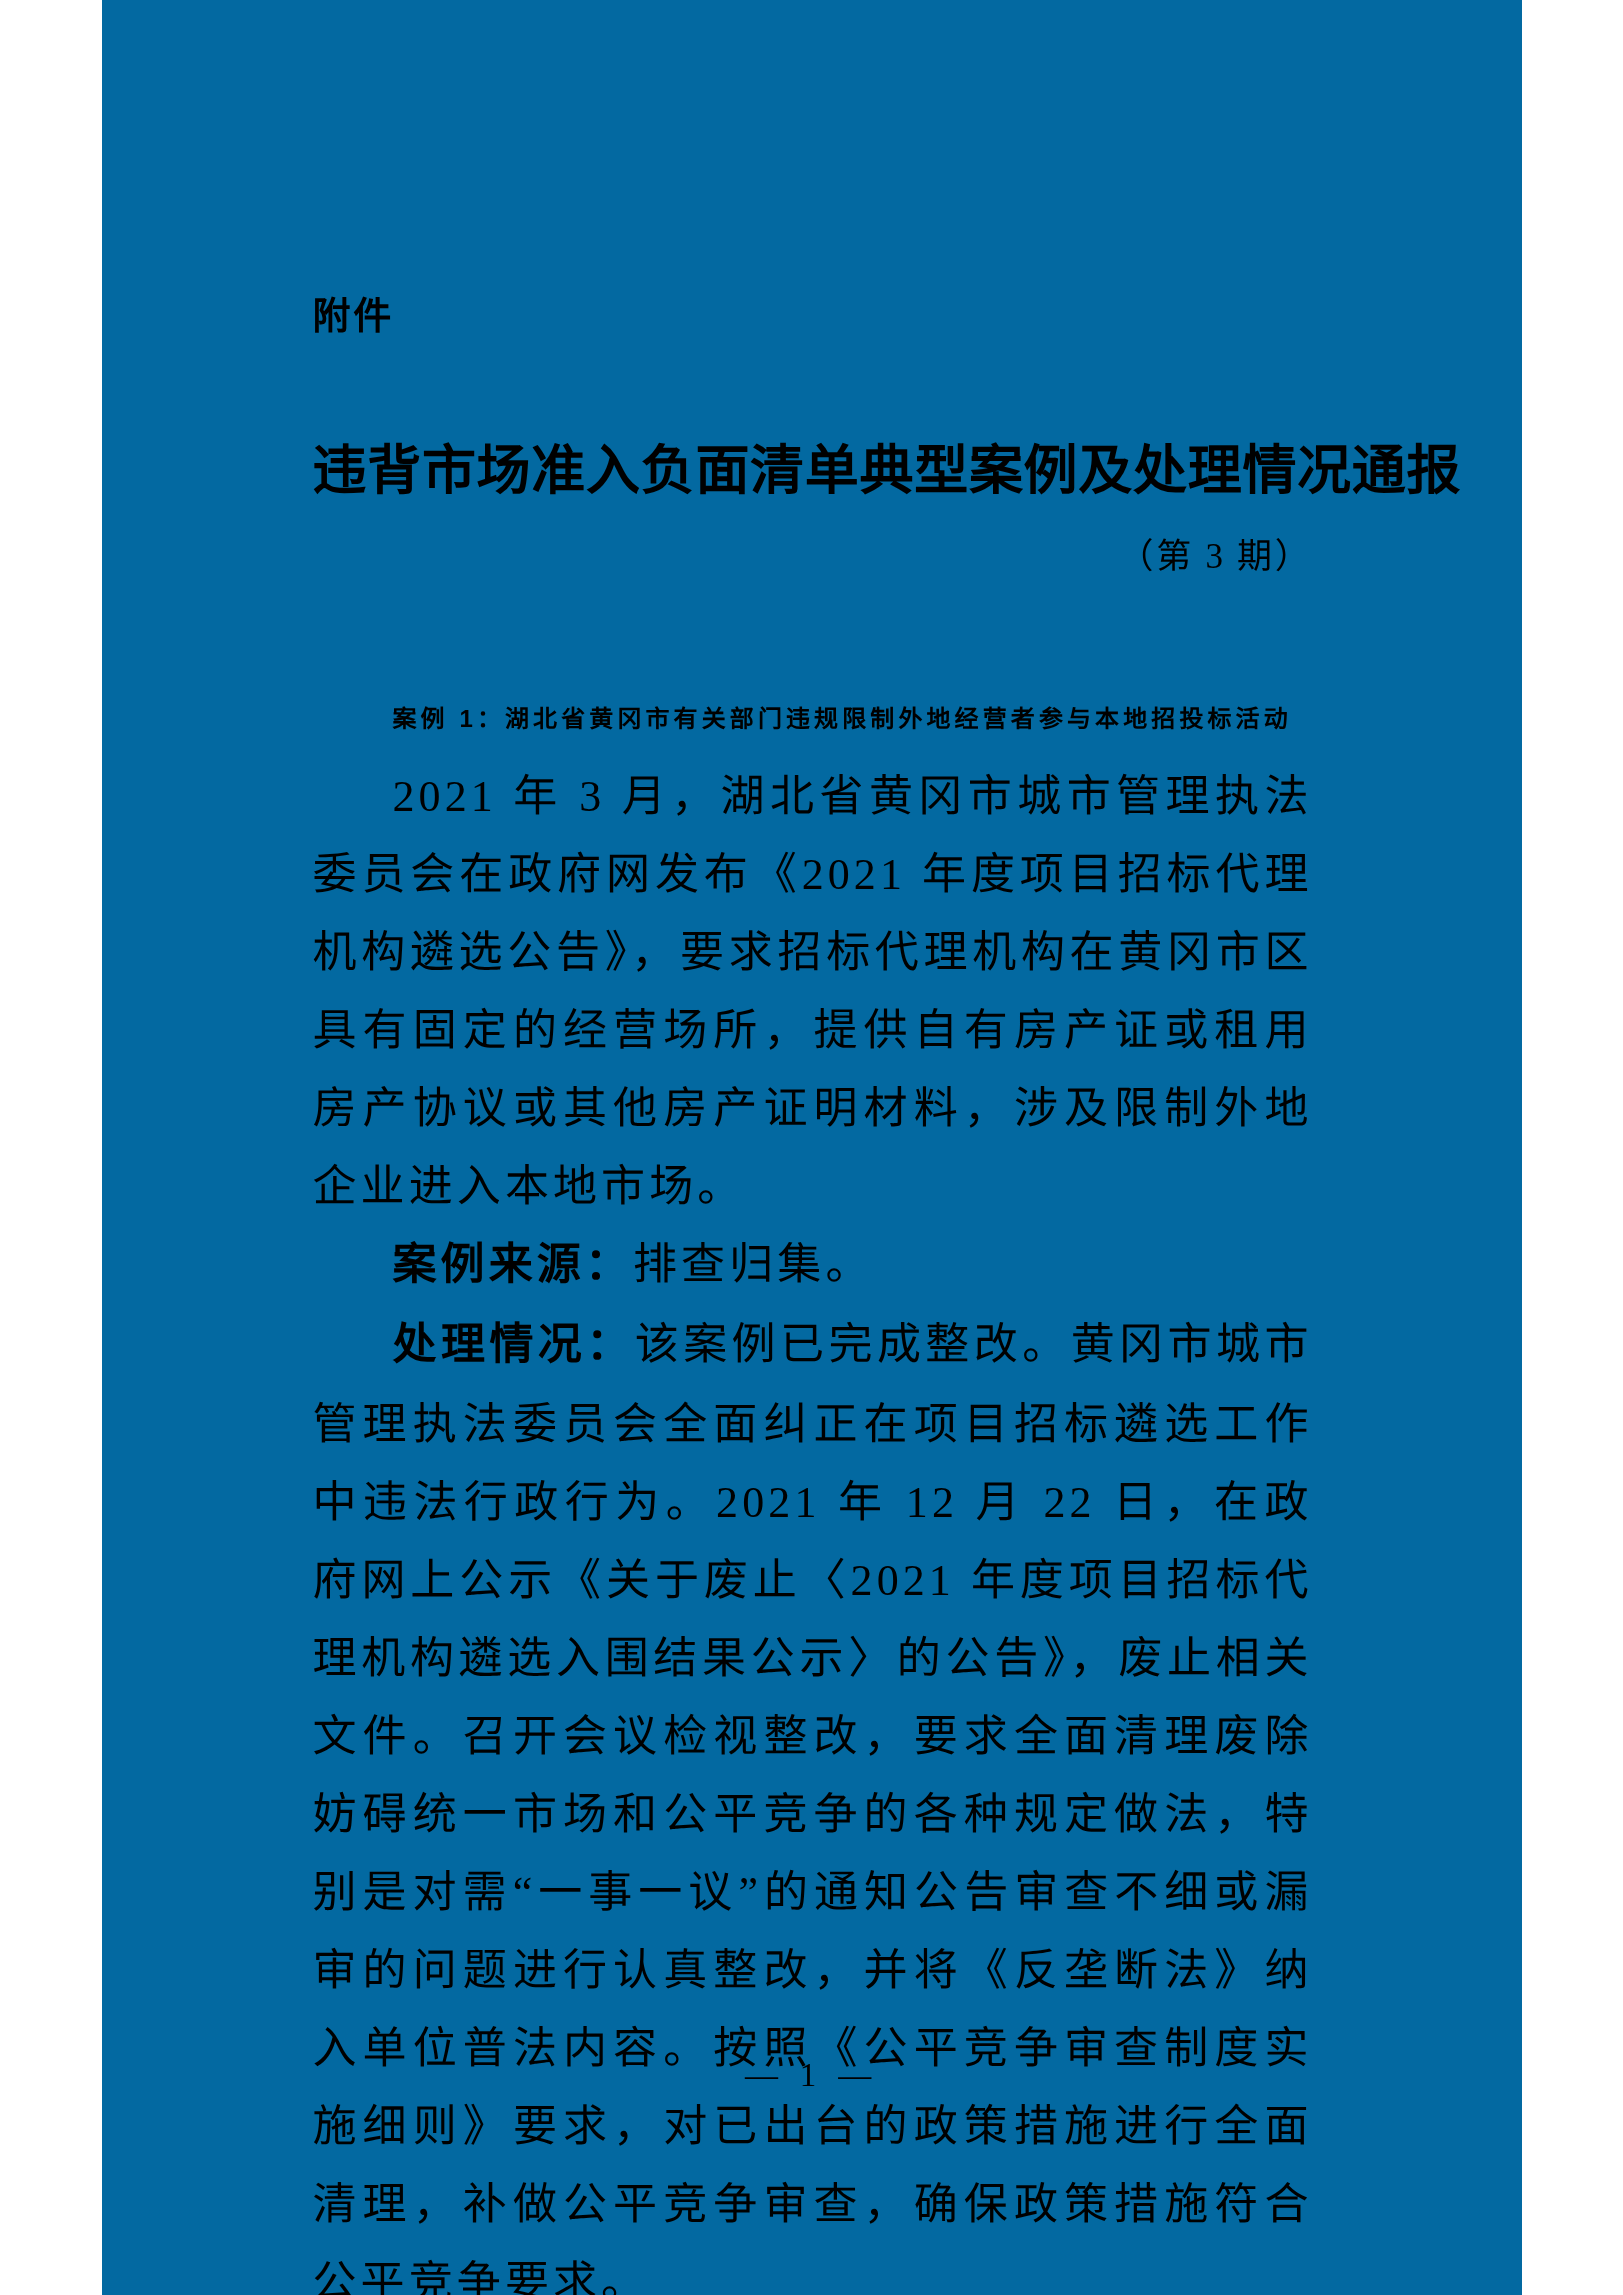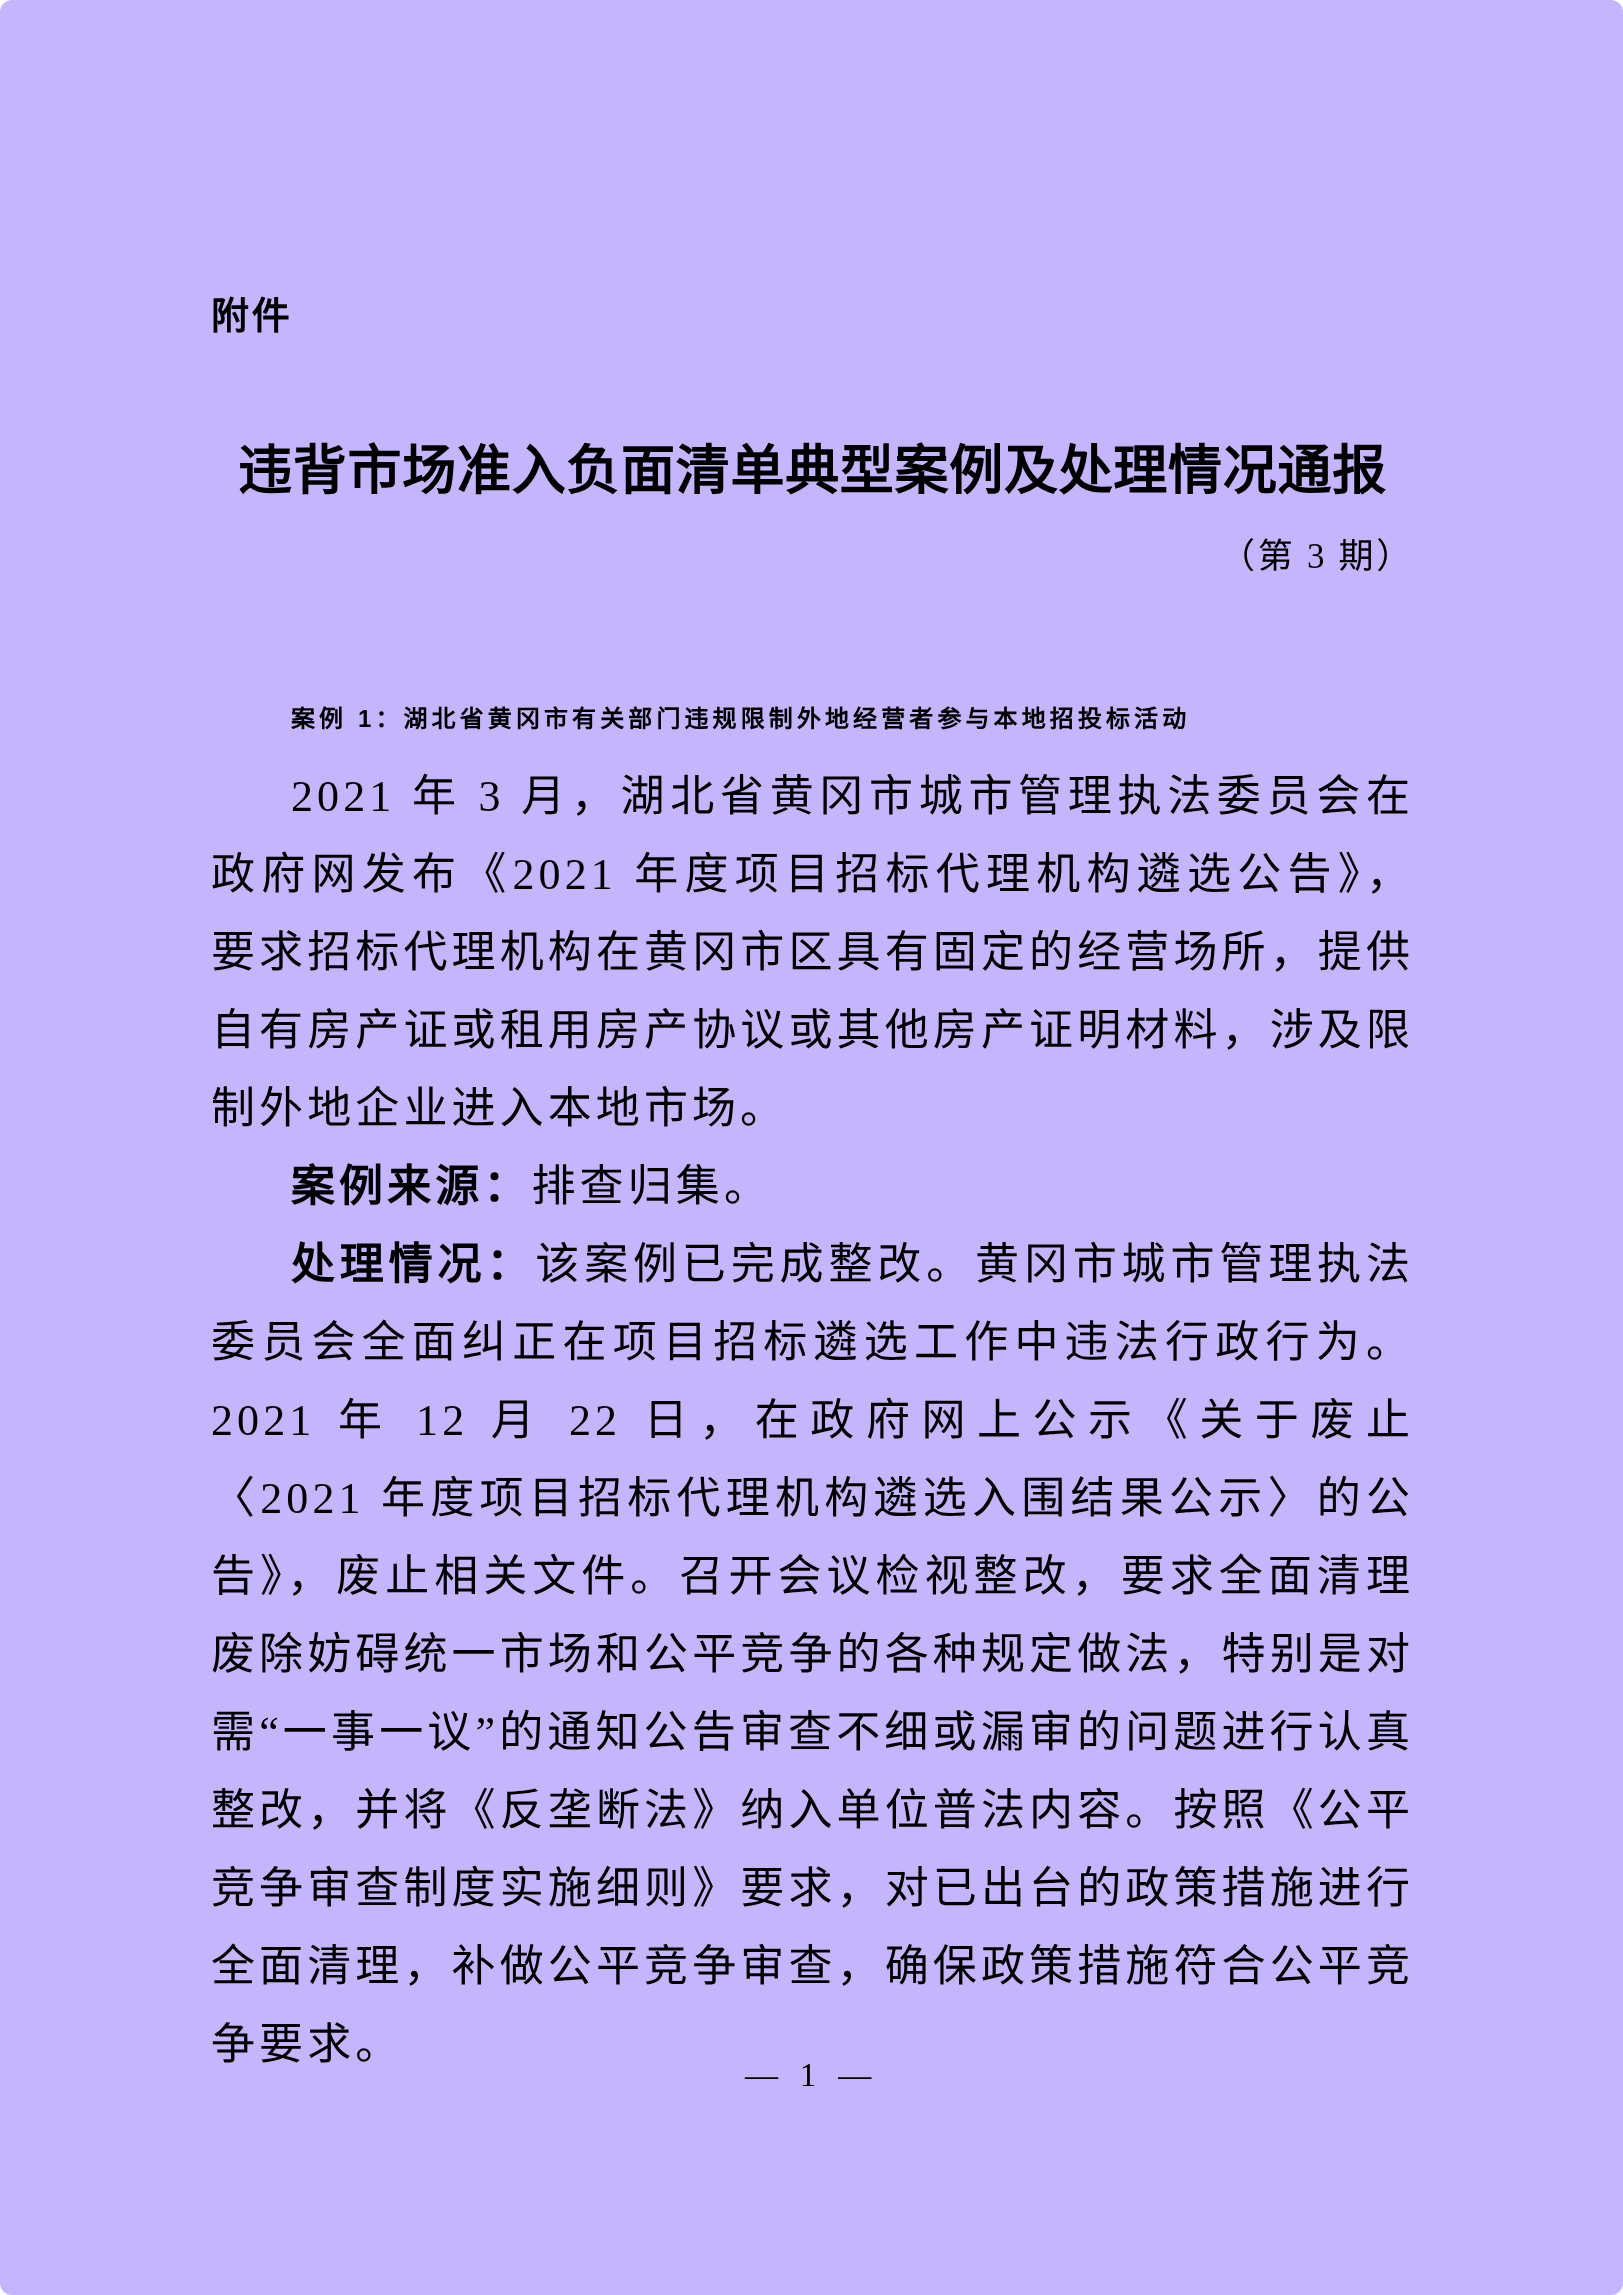--- a/index.html
+++ b/index.html
@@ -1,26 +1,25 @@
 <!DOCTYPE html>
 <html lang="zh-CN" style="font-size:11px"><head>
 <meta charset="utf-8">
 <style>
   * { margin: 0; padding: 0; box-sizing: border-box; }
   html, body { background: #ffffff; }
   .page {
     position: relative;
-    width: 1623px;
+    width: 1420px;
     height: 2295px;
     margin: 0 auto;
-    background: #c4b5fd;
+    background: #0369a1;
     color: #000000;
     font-family: "Liberation Serif", serif;
     overflow: hidden;
-    border-radius: 12px;
   }
   .content {
     padding-left: 211px;
     padding-right: 209px;
   }
   .attachment {
     padding-top: 297px;
     font-family: "Liberation Sans", sans-serif;
     font-weight: 700;
     font-size: 38px;
@@ -57,21 +56,21 @@
   }
   .para {
     font-size: 44px;
     line-height: 78px;
     letter-spacing: 4.1px;
     text-indent: 80px;
     text-align: justify;
     text-justify: inter-character;
   }
   .para .label {
-    font-family: Liberation Serif, serif;
+    font-family: Liberation Mono, monospace;
     font-weight: 700;
   }
   .page-footer {
     position: absolute;
     left: 0;
     bottom: 199px;
     width: 100%;
     text-align: center;
     font-size: 33px;
     line-height: 1.2;

